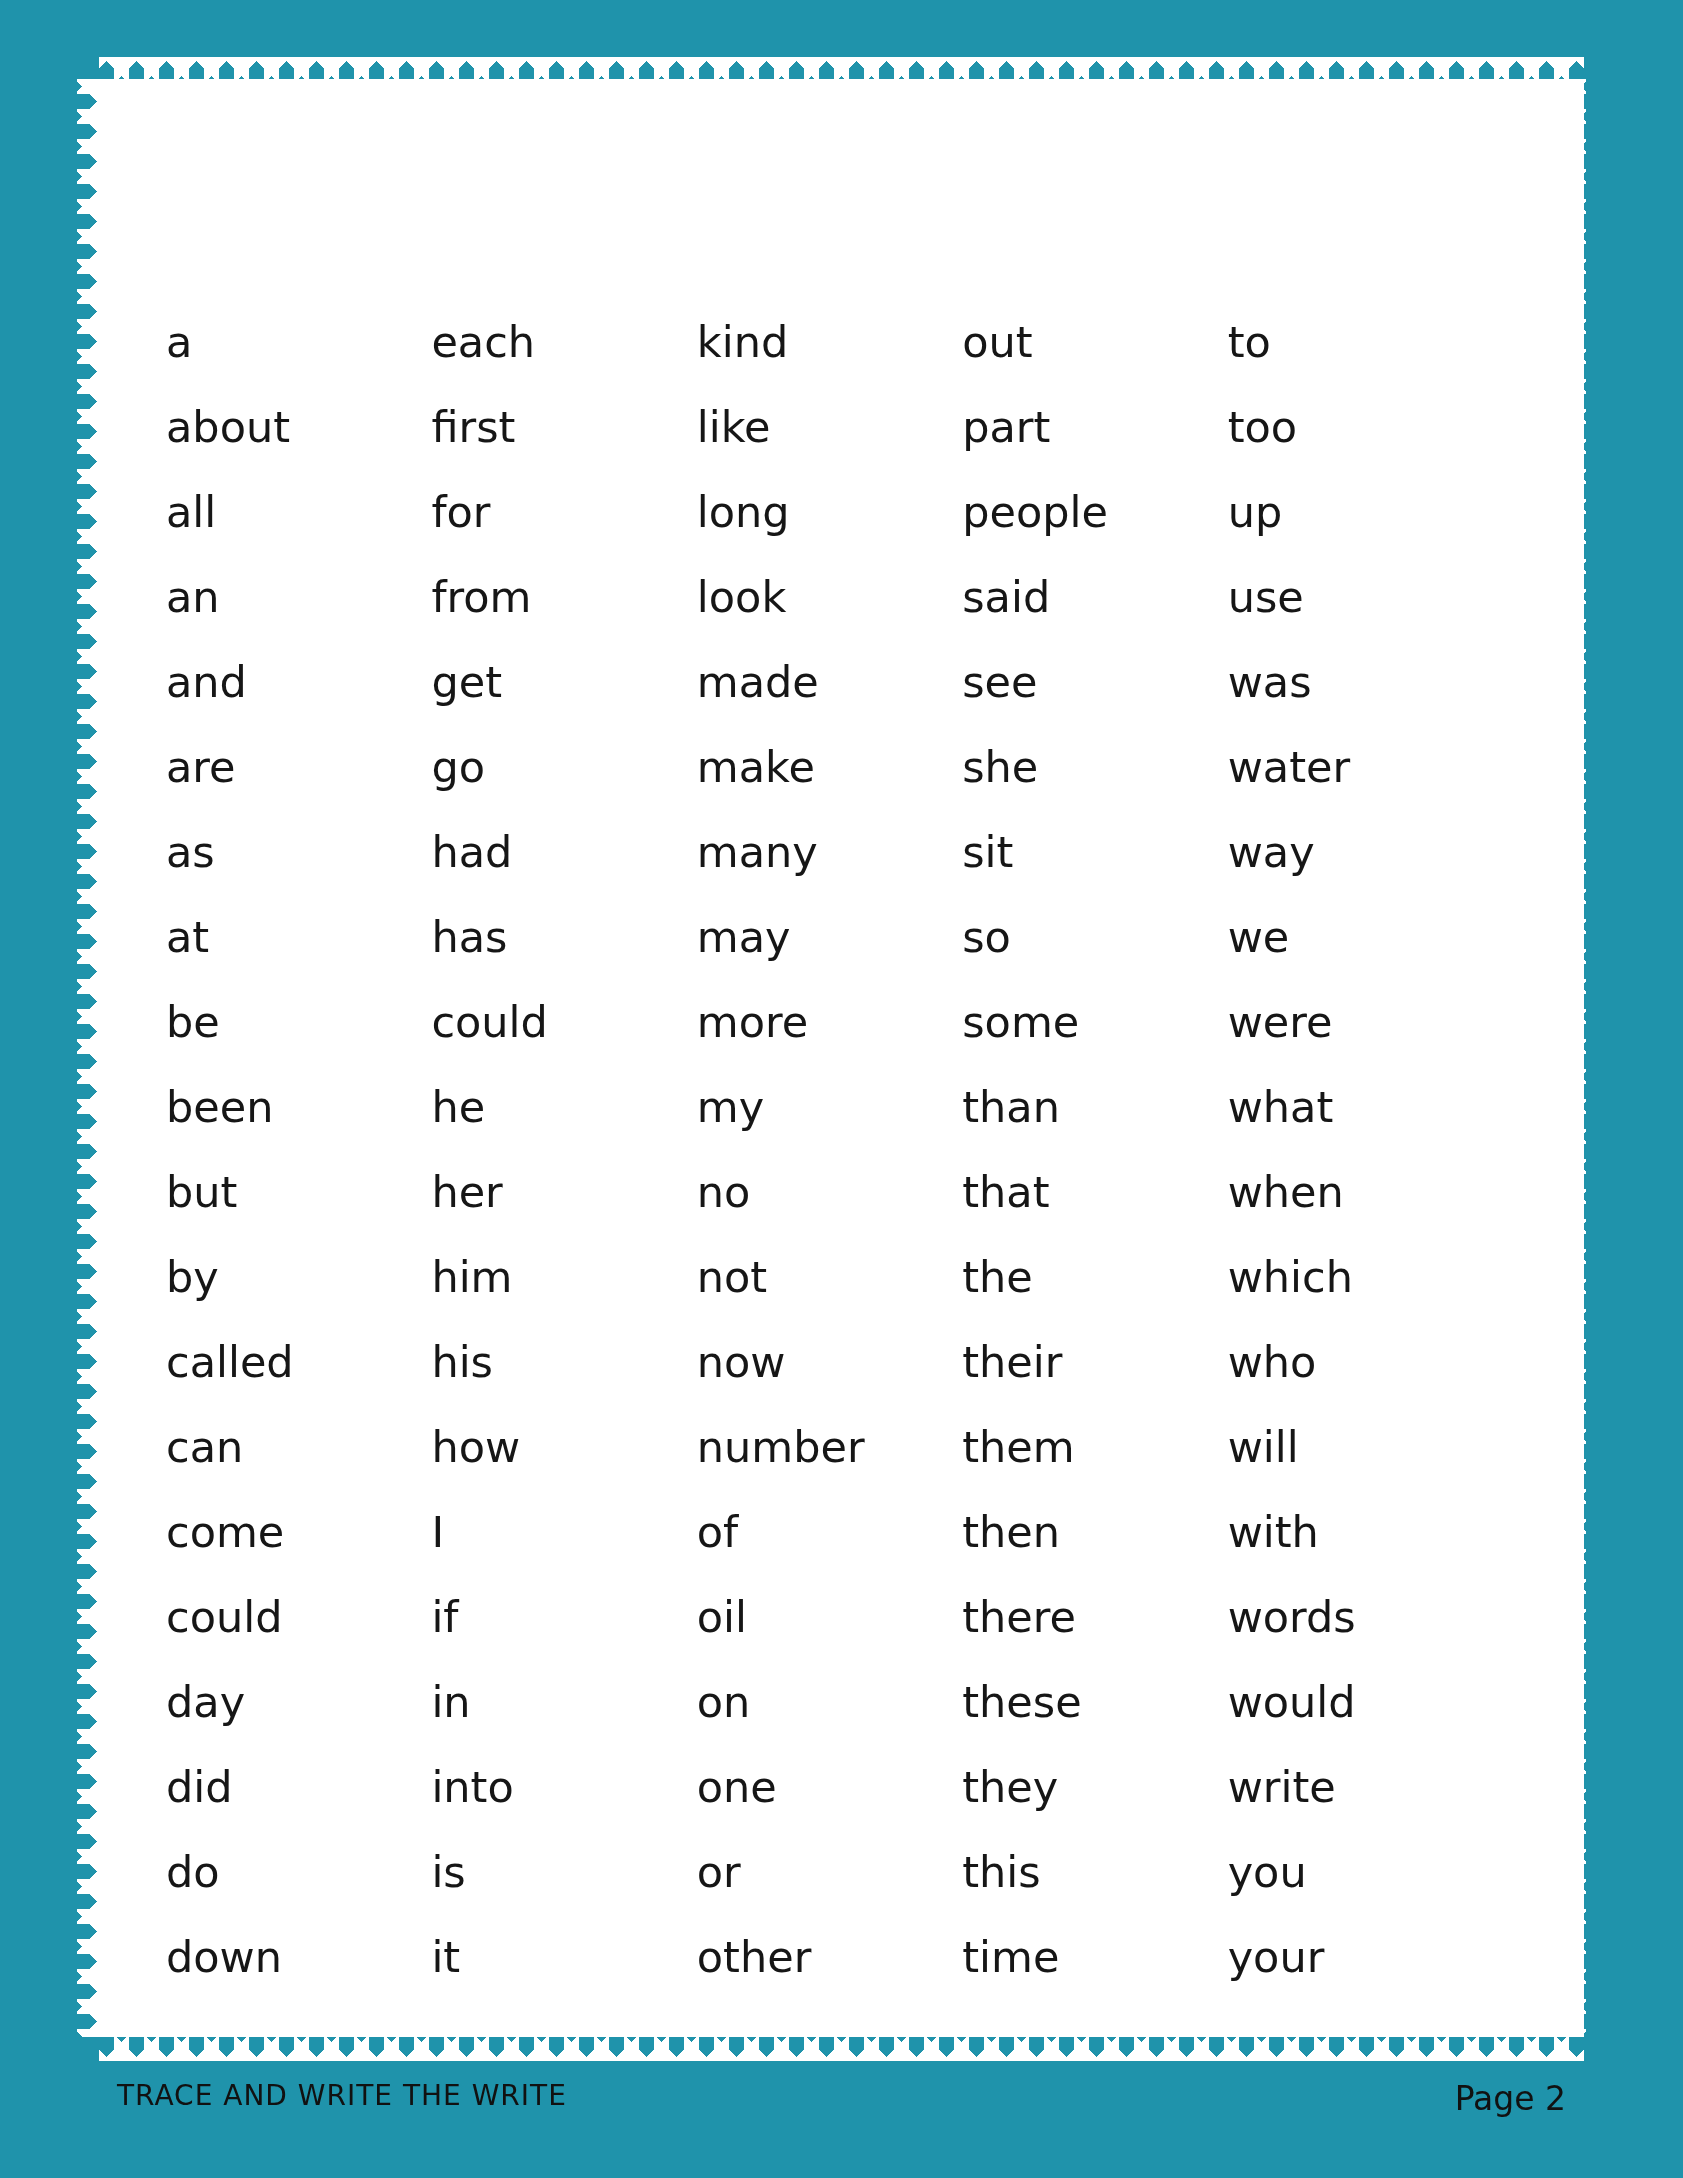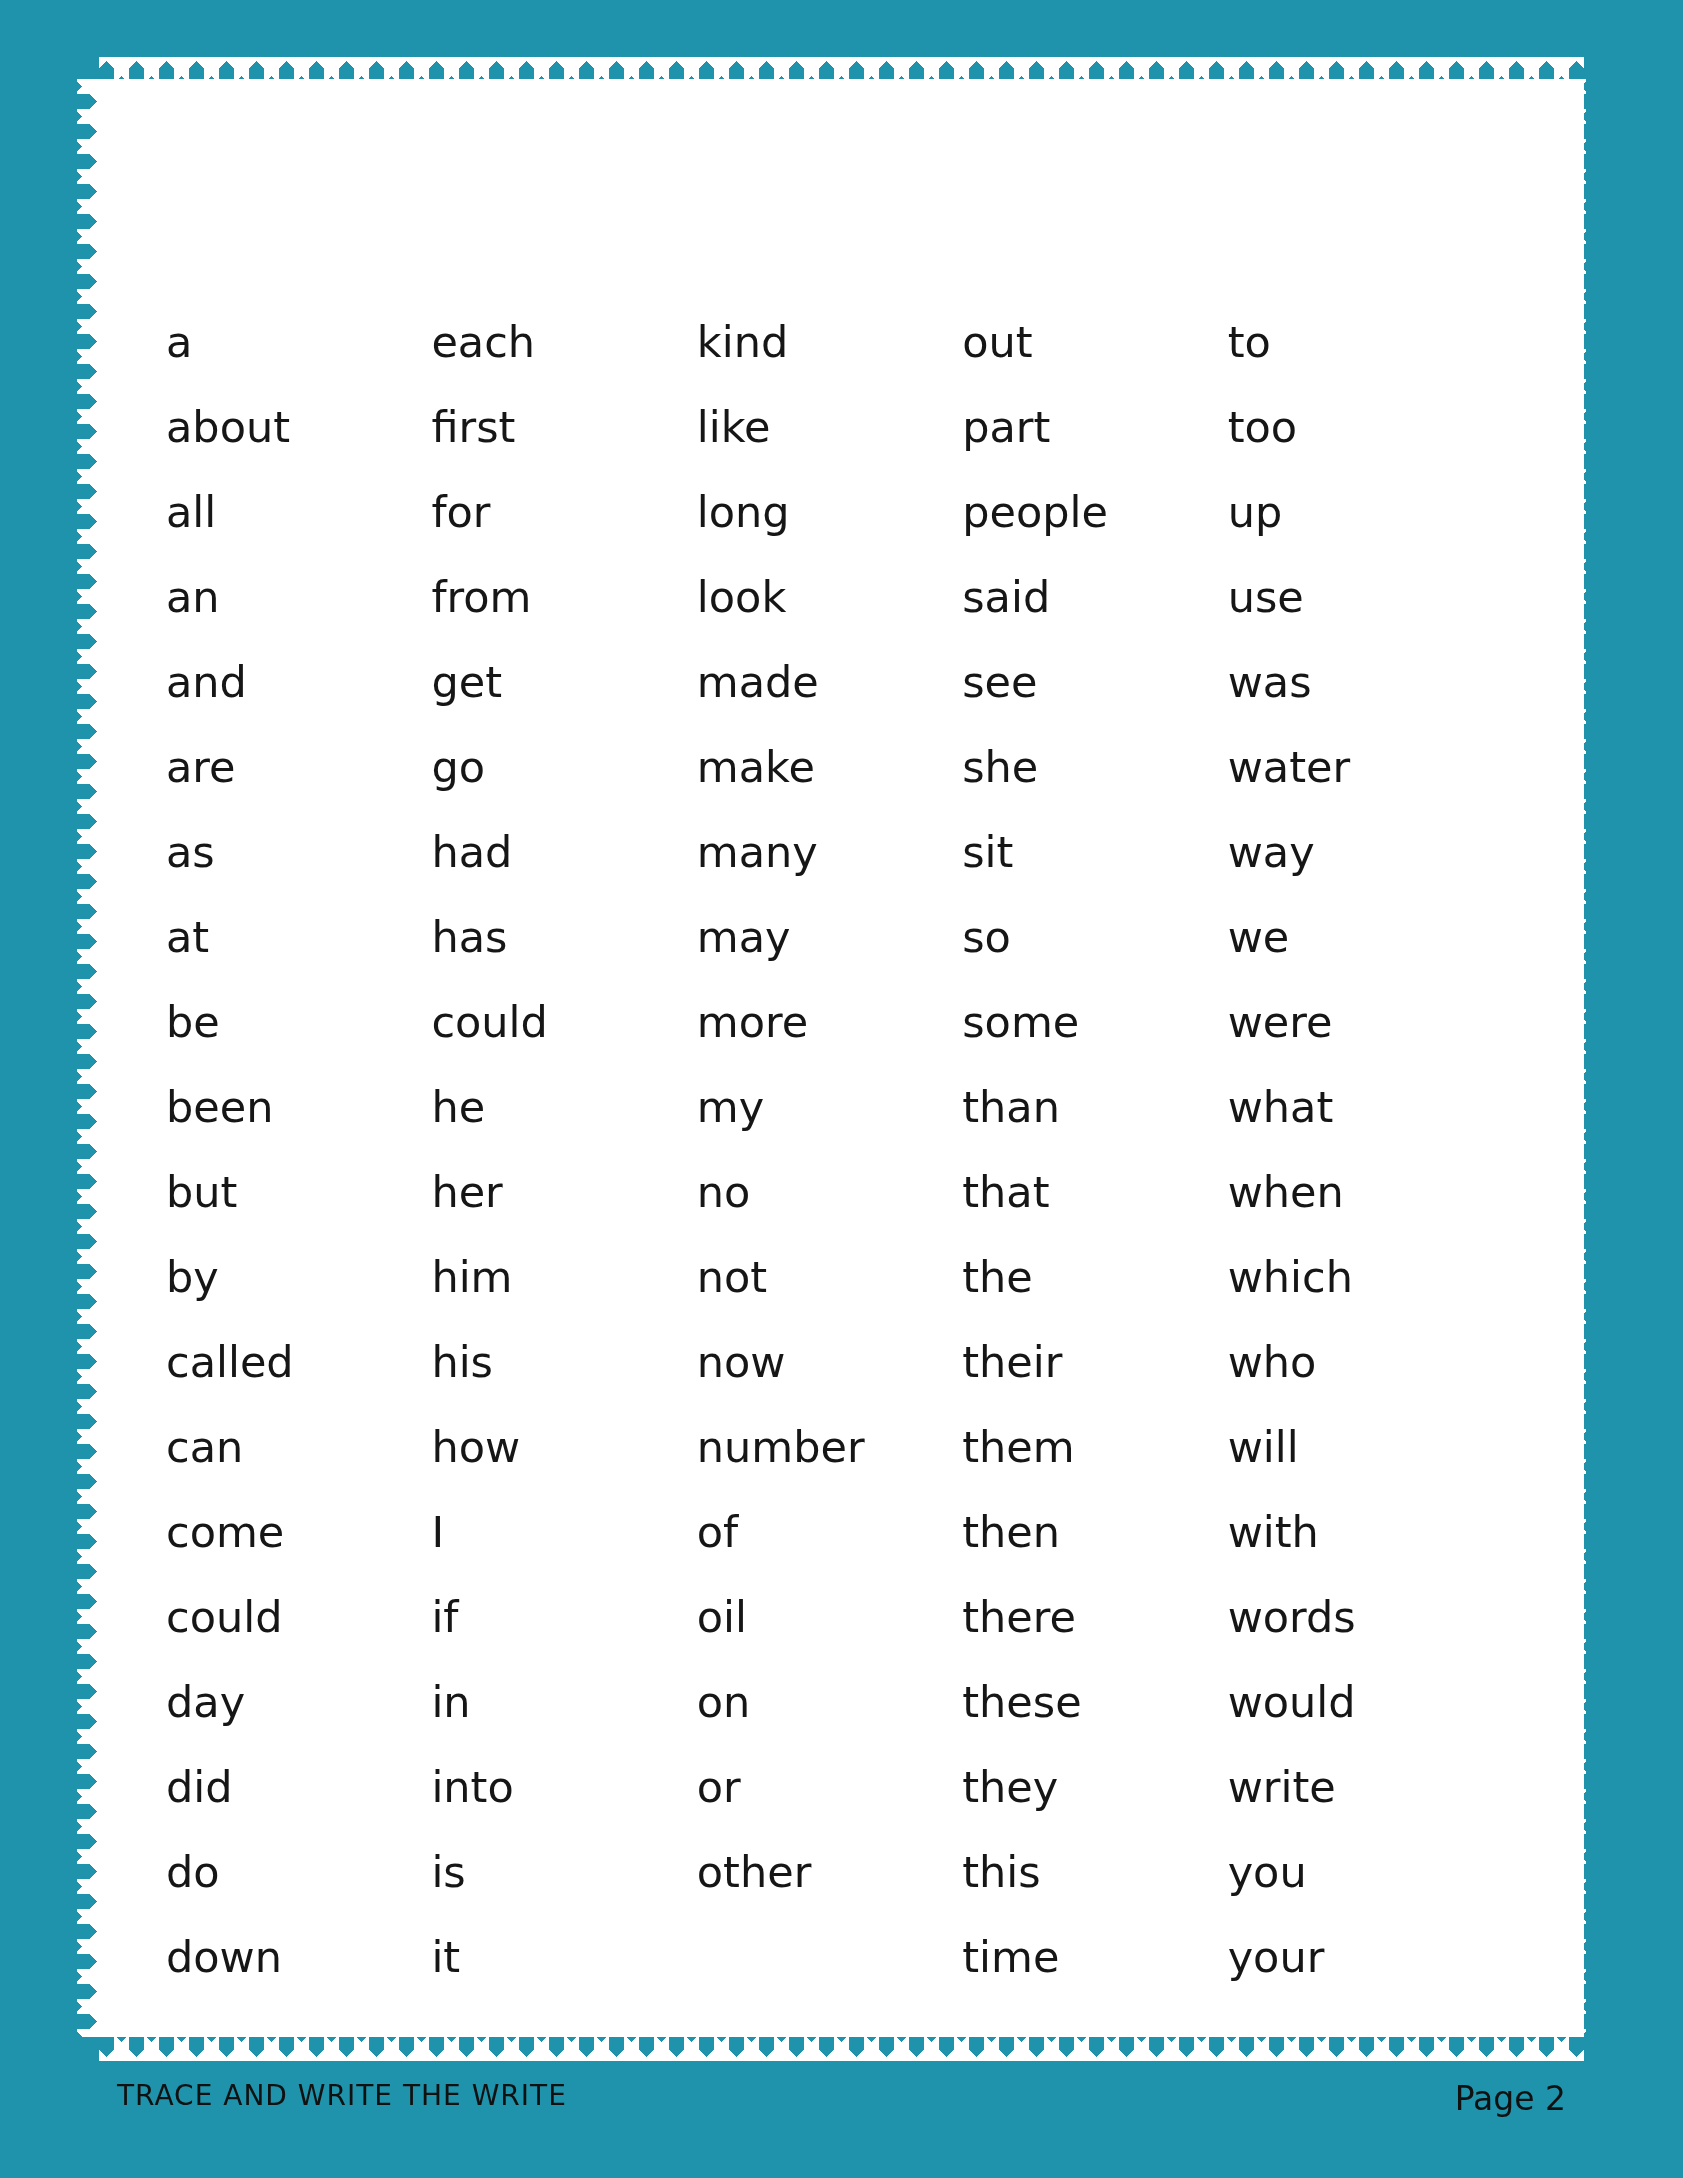--- a/index.html
+++ b/index.html
@@ -231,20 +231,21 @@
           <div class="word">may</div>
           <div class="word">more</div>
           <div class="word">my</div>
           <div class="word">no</div>
           <div class="word">not</div>
           <div class="word">now</div>
           <div class="word">number</div>
           <div class="word">of</div>
           <div class="word">oil</div>
           <div class="word">on</div>
+          <div class="word">one</div>
           <div class="word">or</div>
           <div class="word">other</div>
         </div>
         <div class="col">
           <div class="word">out</div>
           <div class="word">part</div>
           <div class="word">people</div>
           <div class="word">said</div>
           <div class="word">see</div>
           <div class="word">she</div>

